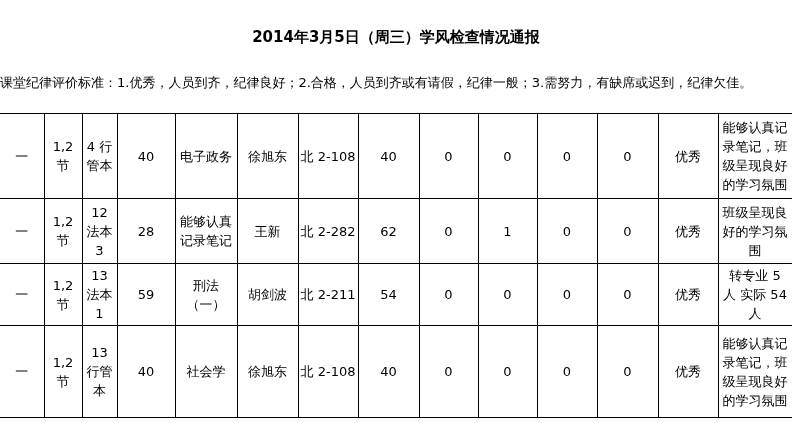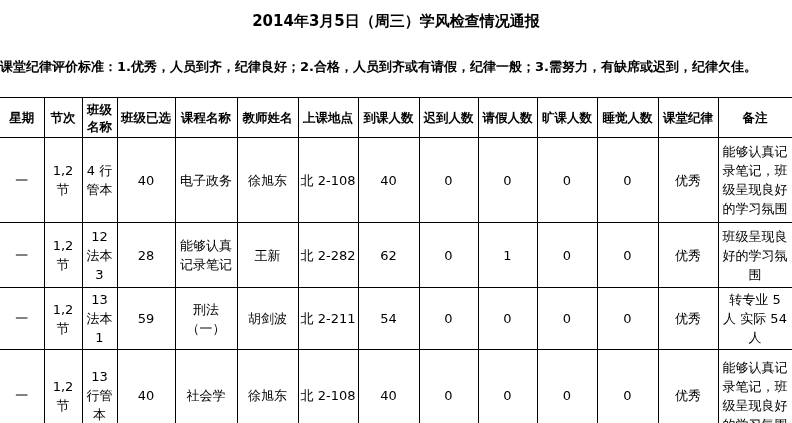--- a/index.html
+++ b/index.html
@@ -7,25 +7,25 @@
     width: 792px; height: 423px;
     background: #ffffff; color: #000000;
     font-family: "DejaVu Sans", sans-serif;
     overflow: hidden;
   }
   .doc-title {
     text-align: center;
     font-weight: bold;
     font-size: 15px;
     line-height: 20px;
-    padding-top: 11px;
+    padding-top: 27px;
   }
   .standards-note {
     font-size: 13px;
-    font-weight: bold;
+    font-weight: normal;
     line-height: 16px;
     margin-top: 28px;
     white-space: nowrap;
     overflow: hidden;
   }
   table.report-table {
     border-collapse: collapse;
     table-layout: fixed;
     width: 792px;
     margin-top: 22px;
@@ -75,36 +75,20 @@
       <col style="width:60px">
       <col style="width:61px">
     <col style="width:59px">
       <col style="width:59px">
       <col style="width:60px">
       <col style="width:61px">
     <col style="width:60px">
       <col style="width:74px">
   </colgroup>
   <tbody>
-    <tr class="hdr">
-      <th>星期</th>
-      <th>节次</th>
-      <th>班级名称</th>
-      <th>班级已选</th>
-      <th>课程名称</th>
-      <th>教师姓名</th>
-      <th>上课地点</th>
-      <th>到课人数</th>
-      <th>迟到人数</th>
-      <th>请假人数</th>
-      <th>旷课人数</th>
-      <th>睡觉人数</th>
-      <th>课堂纪律</th>
-      <th>备注</th>
-    </tr>
 
     <tr class="row-0">
       <td>一</td>
       <td>1,2节</td>
       <td>4 行管本</td>
       <td>40</td>
       <td>电子政务</td>
       <td>徐旭东</td>
       <td>北 2-108</td>
       <td>40</td>

